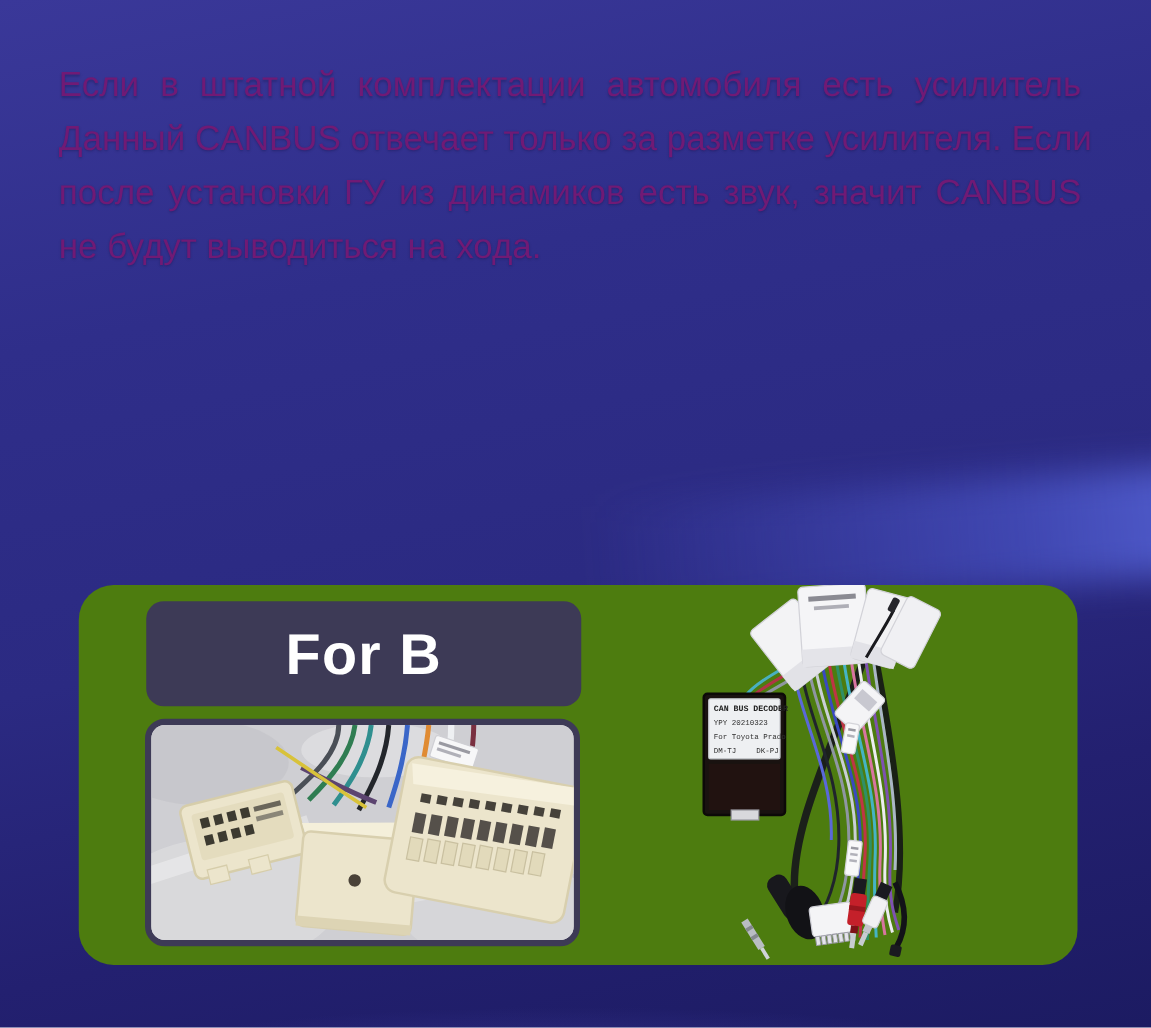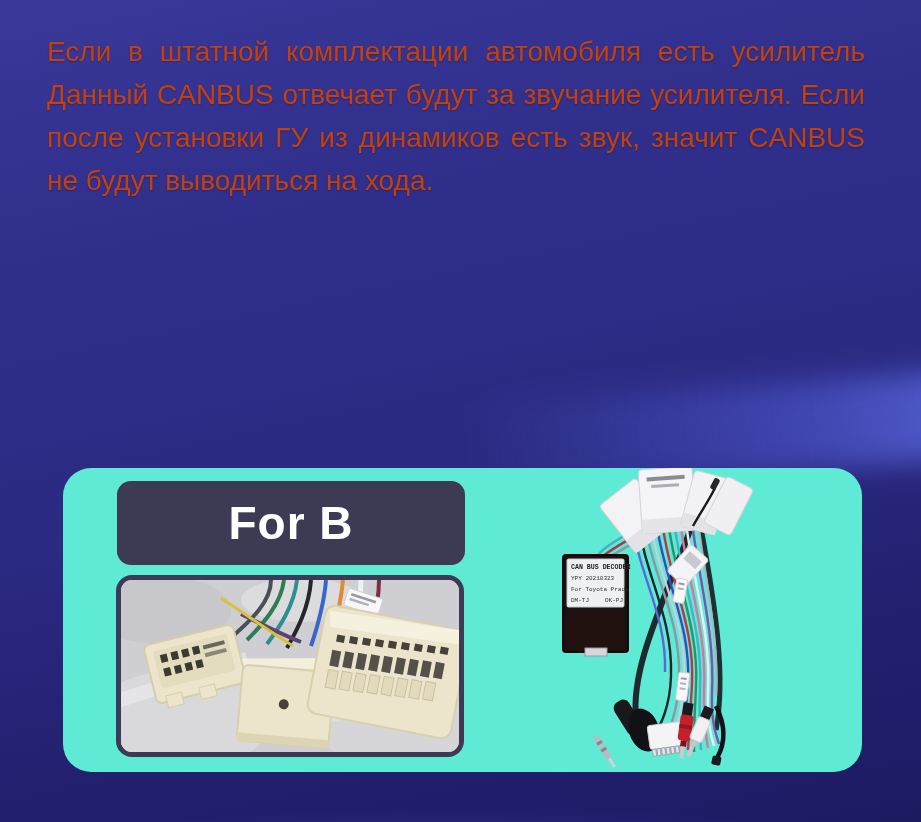--- a/index.html
+++ b/index.html
@@ -12,31 +12,31 @@
     position:absolute;top:388px;right:-50px;width:500px;height:88px;
     background:linear-gradient(90deg,rgba(77,90,210,0) 0%,rgba(86,102,228,.5) 70%,rgba(98,116,240,.7) 100%);
     filter:blur(14px);transform:rotate(-4deg);pointer-events:none;
   }
   .bottom-glow{
     position:absolute;left:0;bottom:-30px;width:921px;height:120px;
     background:radial-gradient(60% 55% at 50% 100%,rgba(88,88,205,.30),rgba(88,88,205,0) 70%);
     pointer-events:none;
   }
   .text-block{
-    position:absolute;left:47px;top:30px;width:818px;color:#c2410c;
+    position:absolute;left:47px;top:46px;width:818px;color:#701a75;
   }
   .tline{
     height:43px;line-height:43px;font-size:28px;white-space:nowrap;
     text-shadow:0 1px 2px rgba(0,0,30,.25);
   }
   .just{text-align:justify;text-align-last:justify;}
   .last{text-align:left;text-align-last:left;}
   .panel{
     position:absolute;left:63px;top:468px;width:799px;height:304px;
-    background:#5eead4;border-radius:28px;
+    background:#4d7c0f;border-radius:28px;
   }
   .variant-label{
     position:absolute;left:54px;top:13px;width:348px;height:84px;
     background:#3d3a56;border-radius:14px;
     display:flex;align-items:center;justify-content:center;
   }
   .variant-label span{
     color:#ffffff;font-size:46px;font-weight:bold;letter-spacing:1px;
   }
   .photo-frame{
@@ -50,21 +50,21 @@
   svg{display:block;}
 </style>
 </head>
 <body>
 
 <div class="glow-band"></div>
 <div class="bottom-glow"></div>
 
 <div class="text-block">
   <div class="tline just">Если в штатной комплектации автомобиля есть усилитель</div>
-  <div class="tline just">Данный CANBUS отвечает будут за звучание усилителя. Если</div>
+  <div class="tline just">Данный CANBUS отвечает только за разметке усилителя. Если</div>
   <div class="tline just">после установки ГУ из динамиков есть звук, значит CANBUS</div>
   <div class="tline last">не будут выводиться на хода.</div>
 </div>
 
 <div class="panel">
 
   <div class="variant-label">
     <span>For B</span>
   </div>
 

